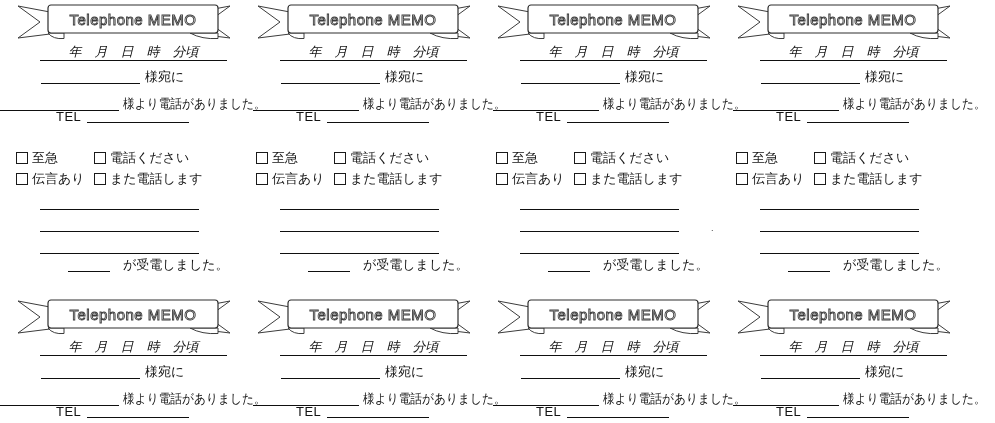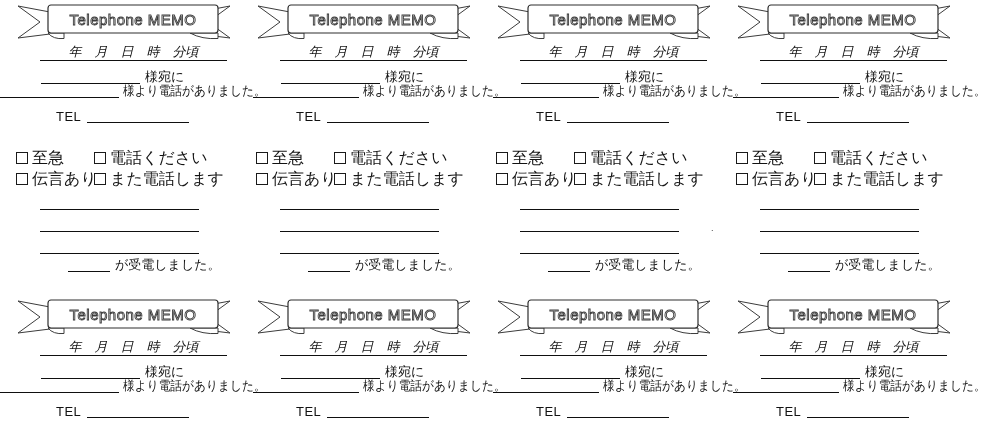--- a/index.html
+++ b/index.html
@@ -22,46 +22,46 @@
   
   .jp{font-size:13px;line-height:14px;white-space:nowrap;}
   .fill-line{height:0;border-top:1.6px solid #0f0f0f;}
 
   .date-label{position:absolute;left:40px;top:45px;width:187px;text-align:center;font-style:italic;}
   .date-line{position:absolute;left:40px;top:60px;width:187px;}
 
   .row-flex{position:absolute;display:flex;align-items:flex-end;}
   .addressee-row{left:41px;top:69px;height:15px;}
   .addressee-row .fill-line{width:99px;margin:0 5px 0 0;flex:none;}
-  .caller-row{left:13px;top:83px;height:15px;}
+  .caller-row{left:13px;top:96px;height:15px;}
   .caller-line{width:106px;margin:0 4px 0 0;flex:none;}
   .memo-card:nth-child(4n+1) .caller-row{left:0;}
   .memo-card:nth-child(4n+1) .caller-line{width:119px;}
   .caller-label{display:inline-block;transform:scaleX(.9);transform-origin:left bottom;}
   .tel-row{left:44px;top:110px;height:14px;margin-left:12px;}
   .tel-label{font-size:13px;line-height:14px;letter-spacing:.5px;}
   .tel-row .fill-line{width:102px;margin:0 0 1px 6px;flex:none;}
 
   .checkbox-grid{
     position:absolute;left:16px;top:151px;
     display:grid;grid-template-columns:78px auto;row-gap:7px;
   }
   .checkbox-item{display:flex;align-items:flex-start;}
   .checkbox-square{
     width:10px;height:10px;border:1.4px solid #1a1a1a;background:#fff;
     flex:none;margin:1px 4px 0 0;
   }
-  .checkbox-label{font-size:16px;line-height:14px;white-space:nowrap;}
+  .checkbox-label{font-size:13px;line-height:14px;white-space:nowrap;}
 
   .note-line{position:absolute;left:40px;width:159px;}
   .note-line-1{top:209px;}
   .note-line-2{top:231px;}
   .note-line-3{top:253px;}
 
-  .sign-row{left:68px;top:257px;height:15px;}
+  .sign-row{left:68px;top:257px;height:15px;gap:8px;}
   .sign-row .fill-line{width:42px;margin:0 5px 0 0;flex:none;}
 
   .stray-dot{
     position:absolute;left:711px;top:224px;width:4px;height:8px;
     font-size:9px;line-height:8px;color:#3a3a3a;
   }
 </style>
 </head>
 <body>
 

